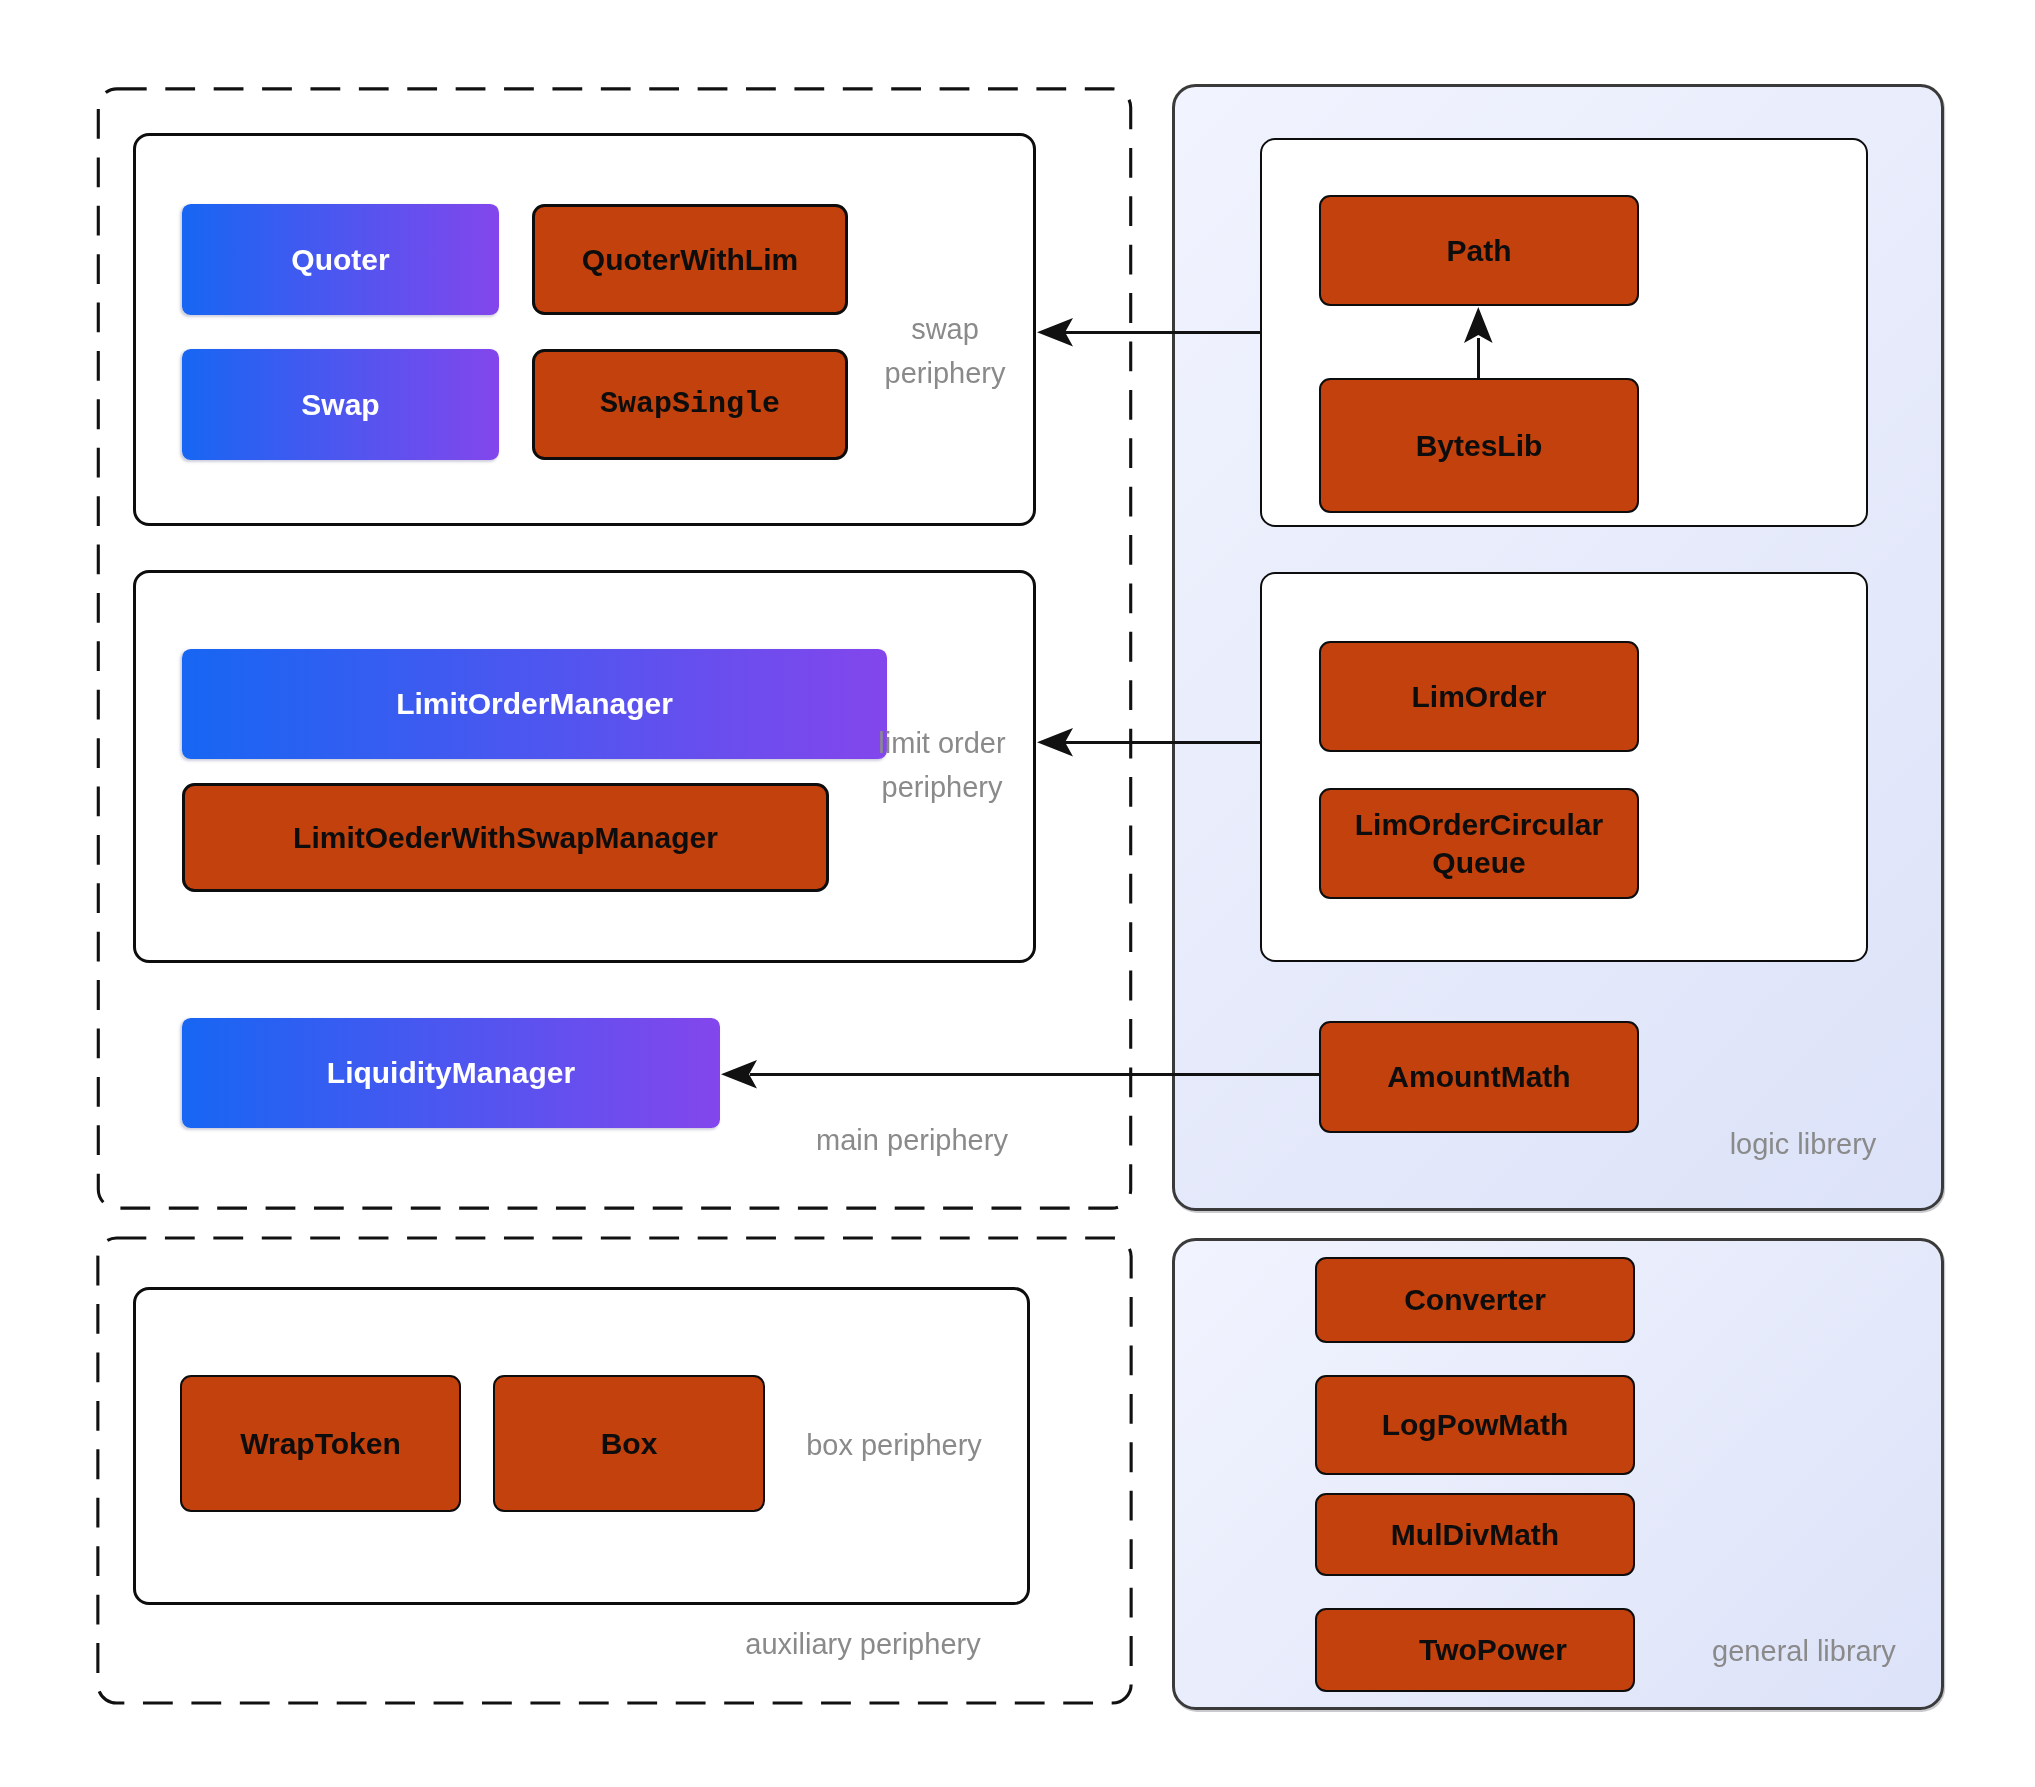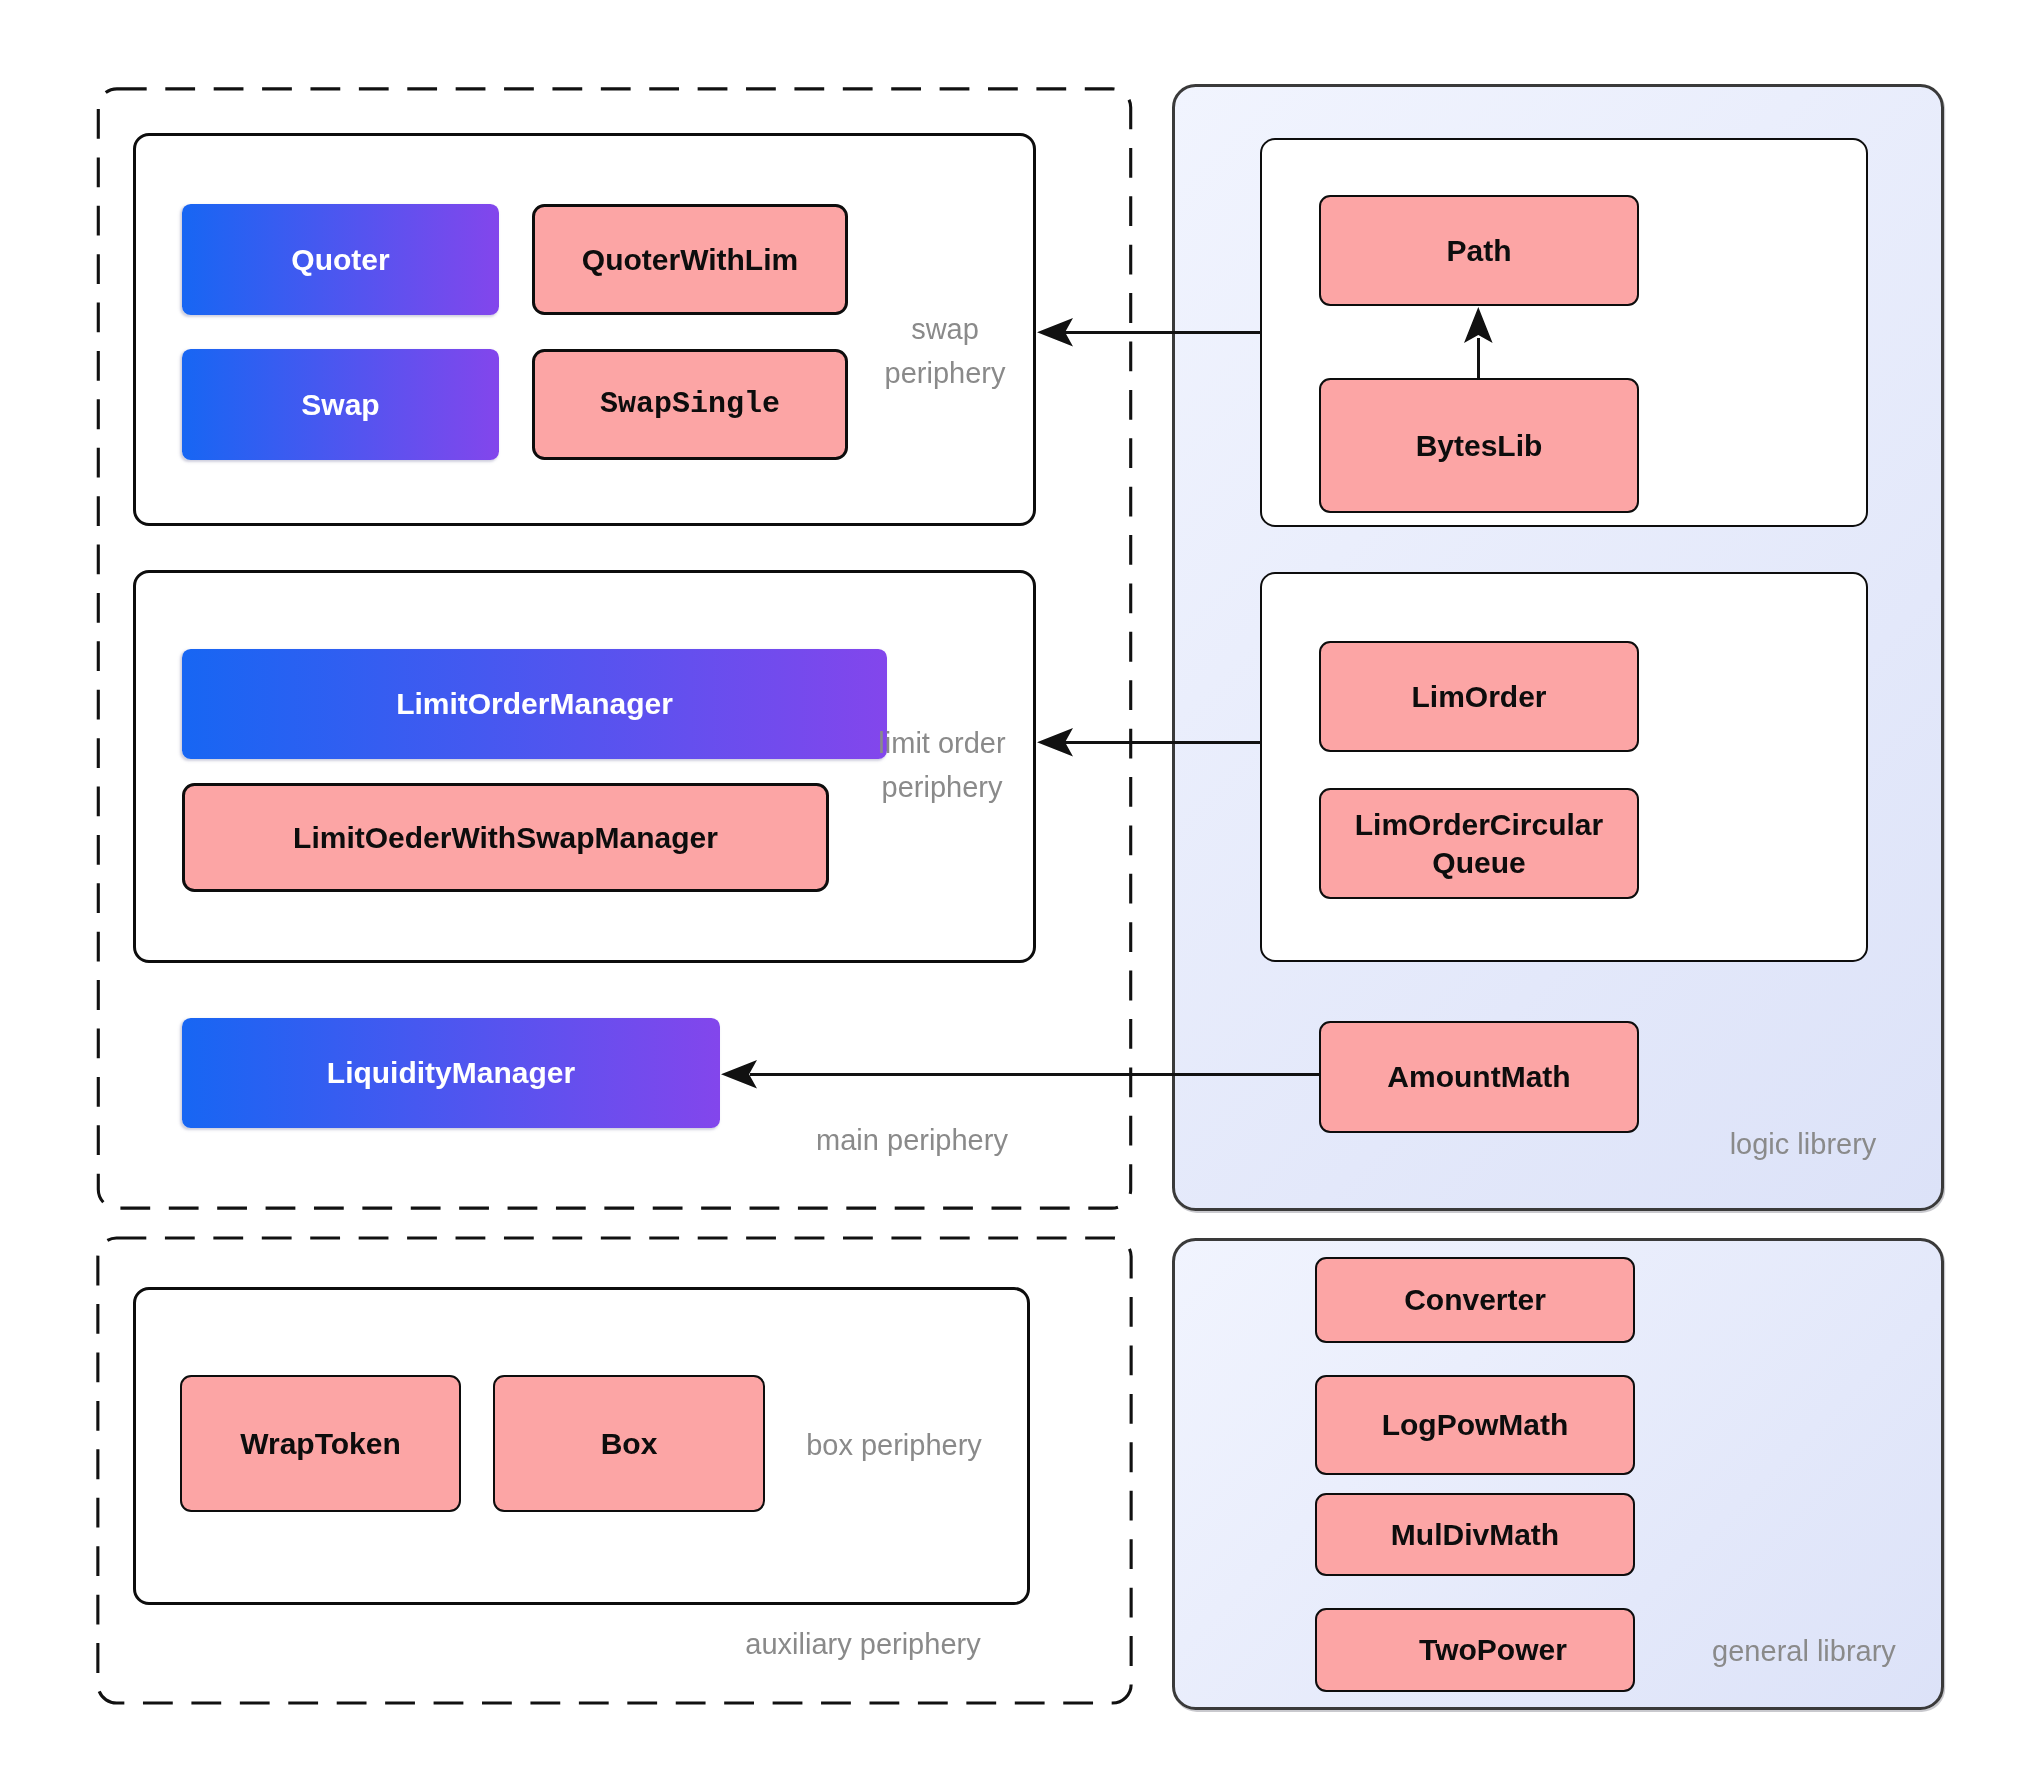--- a/index.html
+++ b/index.html
@@ -9,21 +9,21 @@
   
   .dashwrap{pointer-events:none;}
   .dashwrap svg{display:block;}
   .panel{border:3.1px solid #0d0d0d;border-radius:16px;background:#ffffff;}
   .library{border:3.1px solid #3a3a3a;border-radius:23.6px;
            background:linear-gradient(135deg,#f1f4fe 0%,#dce2f8 100%);
            box-shadow:1.2px 1.9px 0 rgba(40,40,60,.25);}
   
   .node{display:flex;align-items:center;justify-content:center;text-align:center;
         font-weight:600;font-size:30px;color:#0d0d0d;white-space:pre-line;line-height:1.25;}
-  .node.white{background:#fca5a5;border:3.1px solid #0d0d0d;border-radius:12.4px;}
+  .node.white{background:#c2410c;border:3.1px solid #0d0d0d;border-radius:12.4px;}
   .node.thin{border-width:2.5px;border-radius:11.2px;}
   .node.grad{background:linear-gradient(90deg,#1766f3 0%,#8346ec 100%);
              color:#ffffff;border-radius:8.7px;box-shadow:-1.9px 1.9px 2.5px rgba(120,120,160,.35);}
   
   .glabel{color:#8a8a8a;font-size:29px;font-weight:400;text-align:center;
           white-space:pre-line;line-height:1.5;transform:translate(-50%,-50%);}
   
   .aline{background:#111;height:2.5px;}
   .vline{background:#111;width:2.5px;}
   .head-left{width:36px;height:28.6px;background:#111;

